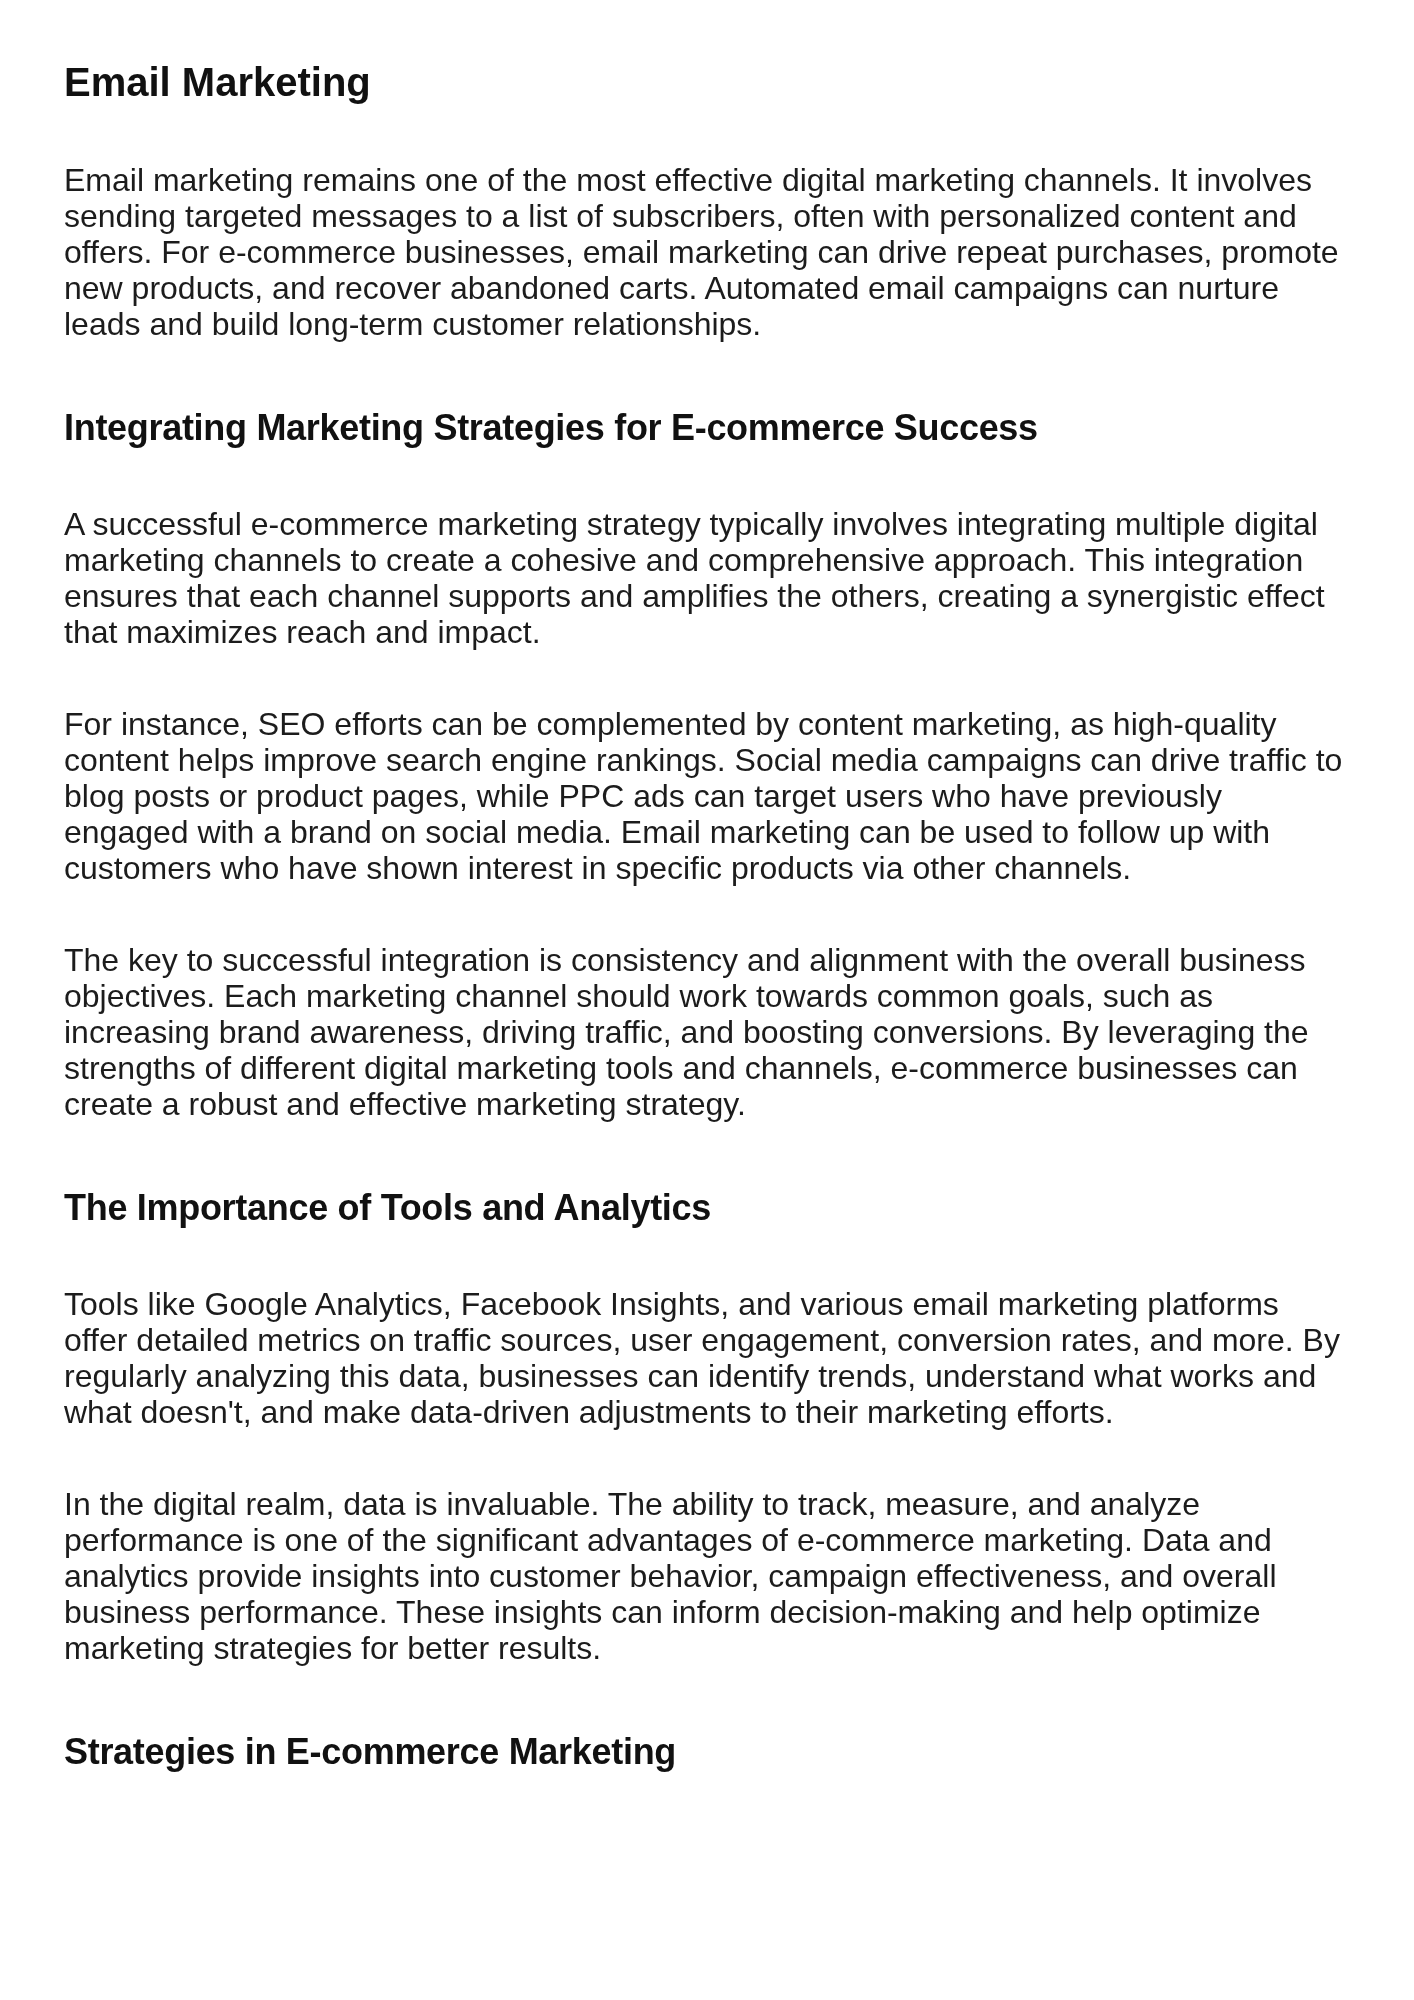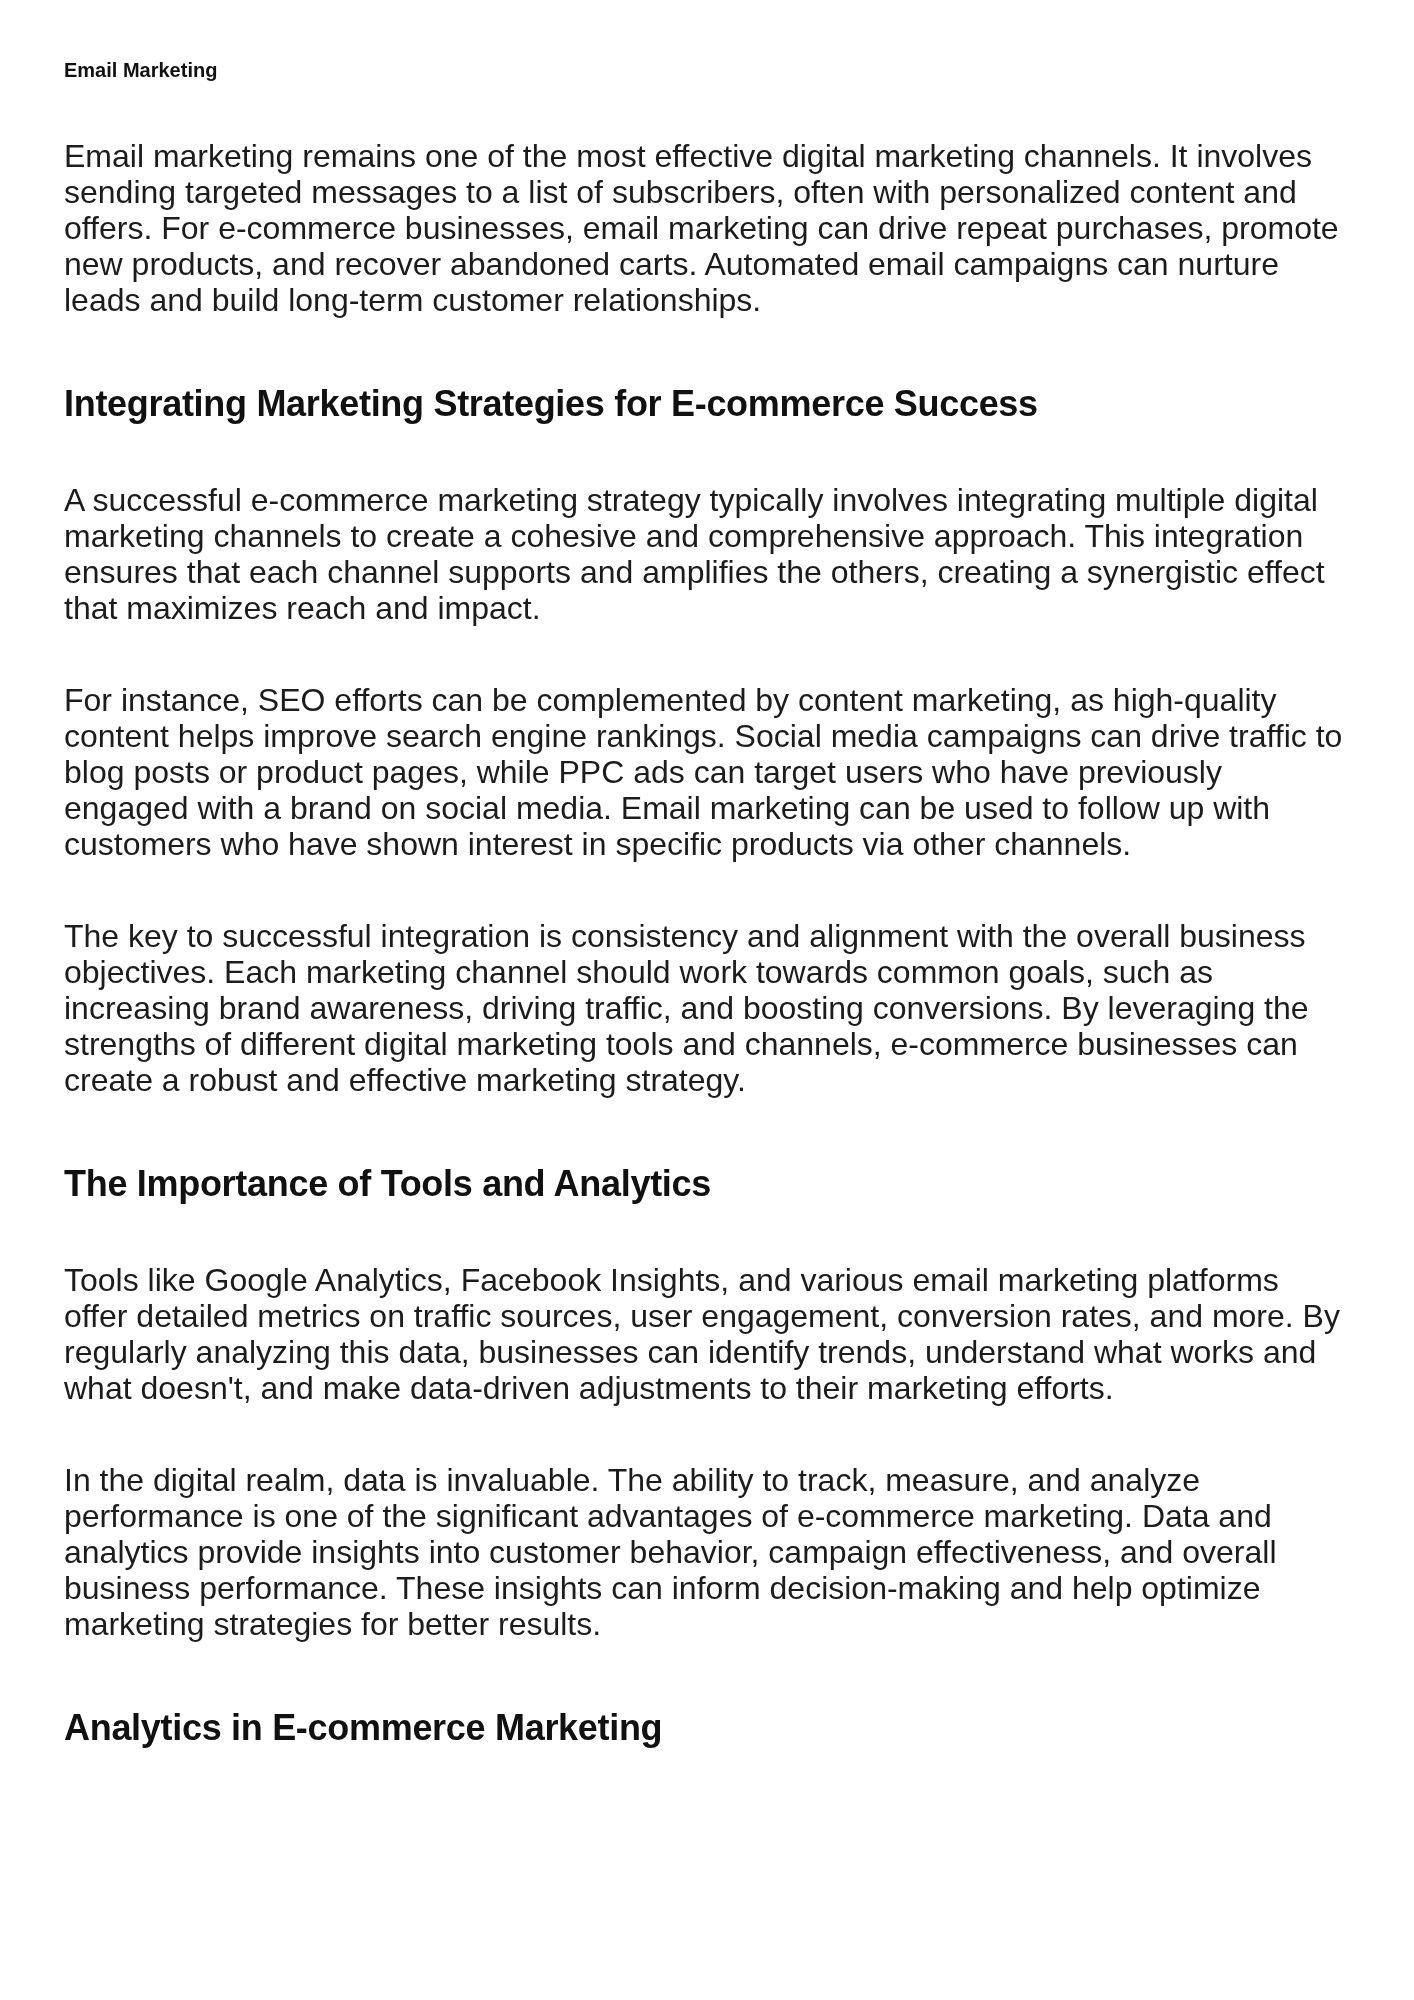--- a/index.html
+++ b/index.html
@@ -13,21 +13,21 @@
     -webkit-font-smoothing: antialiased;
   }
   .page {
     width: 1414px;
     min-height: 2000px;
     box-sizing: border-box;
     padding: 58px 64px 80px 64px;
     background: #ffffff;
   }
   .doc h3 {
-    font-size: 20px;
+    font-size: 40px;
     line-height: 1.2;
     font-weight: 700;
     margin: 0;
     color: #111111;
   }
   .doc h1 {
     font-size: 36px;
     line-height: 1.22;
     font-weight: 700;
     margin: 64px 0 0 0;
@@ -51,15 +51,15 @@
   <div class="doc">
       <h3>Email Marketing</h3>
       <p>Email marketing remains one of the most effective digital marketing channels. It involves sending targeted messages to a list of subscribers, often with personalized content and offers. For e-commerce businesses, email marketing can drive repeat purchases, promote new products, and recover abandoned carts. Automated email campaigns can nurture leads and build long-term customer relationships.</p>
       <h1>Integrating Marketing Strategies for E-commerce Success</h1>
       <p>A successful e-commerce marketing strategy typically involves integrating multiple digital marketing channels to create a cohesive and comprehensive approach. This integration ensures that each channel supports and amplifies the others, creating a synergistic effect that maximizes reach and impact.</p>
       <p>For instance, SEO efforts can be complemented by content marketing, as high-quality content helps improve search engine rankings. Social media campaigns can drive traffic to blog posts or product pages, while PPC ads can target users who have previously engaged with a brand on social media. Email marketing can be used to follow up with customers who have shown interest in specific products via other channels.</p>
       <p>The key to successful integration is consistency and alignment with the overall business objectives. Each marketing channel should work towards common goals, such as increasing brand awareness, driving traffic, and boosting conversions. By leveraging the strengths of different digital marketing tools and channels, e-commerce businesses can create a robust and effective marketing strategy.</p>
       <h1>The Importance of Tools and Analytics</h1>
       <p>Tools like Google Analytics, Facebook Insights, and various email marketing platforms offer detailed metrics on traffic sources, user engagement, conversion rates, and more. By regularly analyzing this data, businesses can identify trends, understand what works and what doesn't, and make data-driven adjustments to their marketing efforts.</p>
       <p>In the digital realm, data is invaluable. The ability to track, measure, and analyze performance is one of the significant advantages of e-commerce marketing. Data and analytics provide insights into customer behavior, campaign effectiveness, and overall business performance. These insights can inform decision-making and help optimize marketing strategies for better results.</p>
-      <h1>Analytics in E-commerce Marketing</h1>
+      <h1>Strategies in E-commerce Marketing</h1>
     </div>
 </main>
 
 </body></html>

